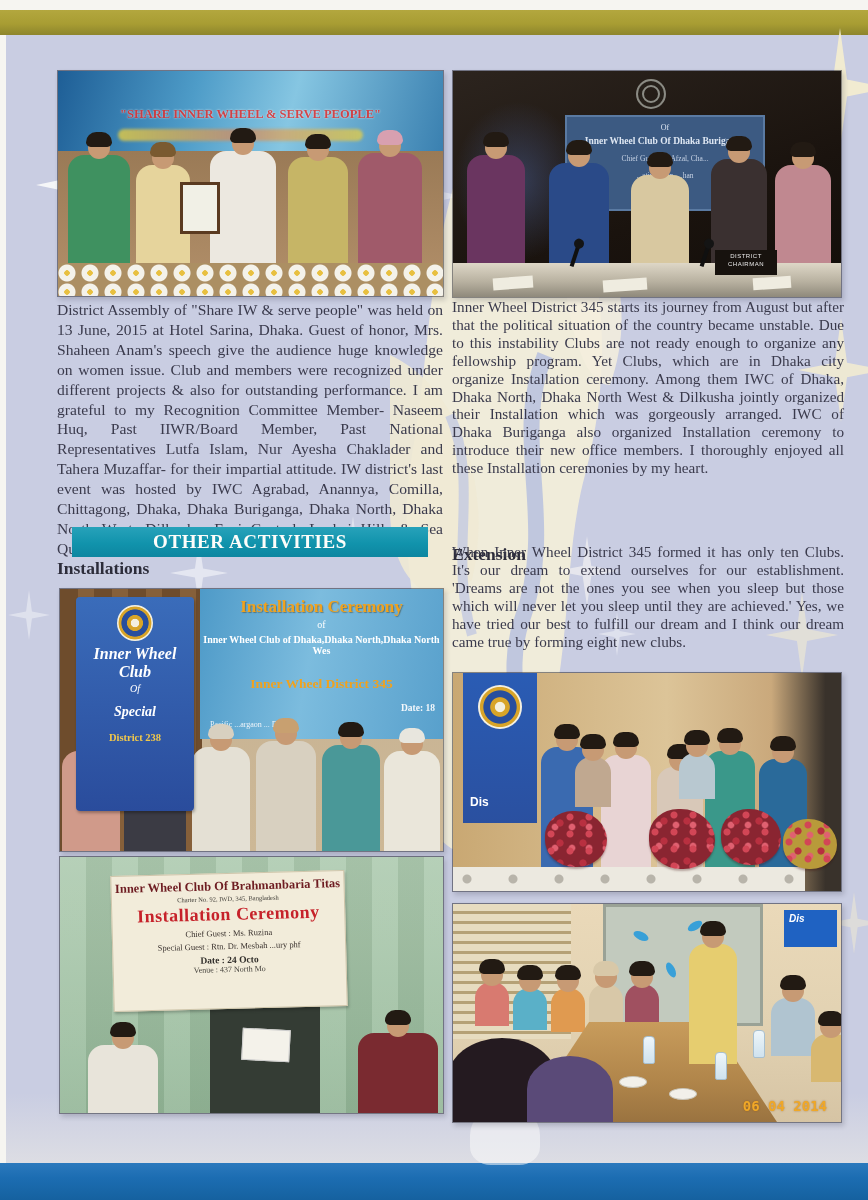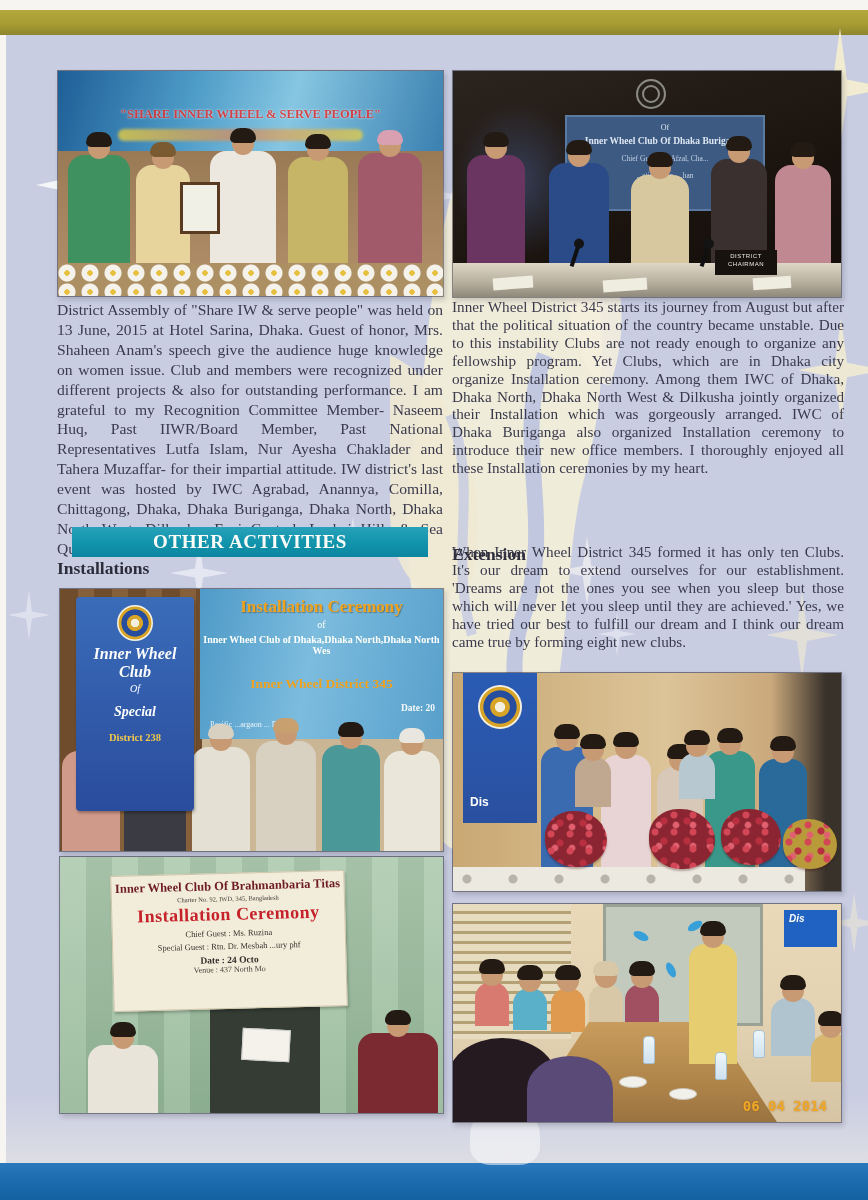--- a/index.html
+++ b/index.html
@@ -186,21 +186,21 @@
 
   <div class="ph" style="left:59px;top:588px;width:383px;height:262px;">
     <div class="pc-bg"></div>
     <div class="pc-wood"></div>
     <div class="pc-banner">
       <div class="pc-title">Installation Ceremony</div>
       <div class="pc-of">of</div>
       <div class="pc-clubs">Inner Wheel Club of Dhaka,Dhaka North,Dhaka North Wes</div>
       <div class="pc-district">Inner Wheel District 345</div>
       <div class="pc-venue">Pacific ...argaon ... Dha</div>
-      <div class="pc-date">Date: 20</div>
+      <div class="pc-date">Date: 18</div>
     </div>
     <div class="pc-side">
       <div class="wheel" style="left:41px;top:8px;width:36px;height:36px;"></div>
       <div style="margin-top:48px;" class="l1">Inner Wheel Club</div>
       <div class="l2">Of</div>
       <div class="l3">Special</div>
       <div class="l4">District 238</div>
     </div>
     <div class="fig" style="left:2px;bottom:0;width:58px;height:100px;--c:#d09a8a;"></div>
     <div class="fig" style="left:64px;bottom:0;width:62px;height:112px;--c:#3b3b44;--h:#e8e6de;"></div>

